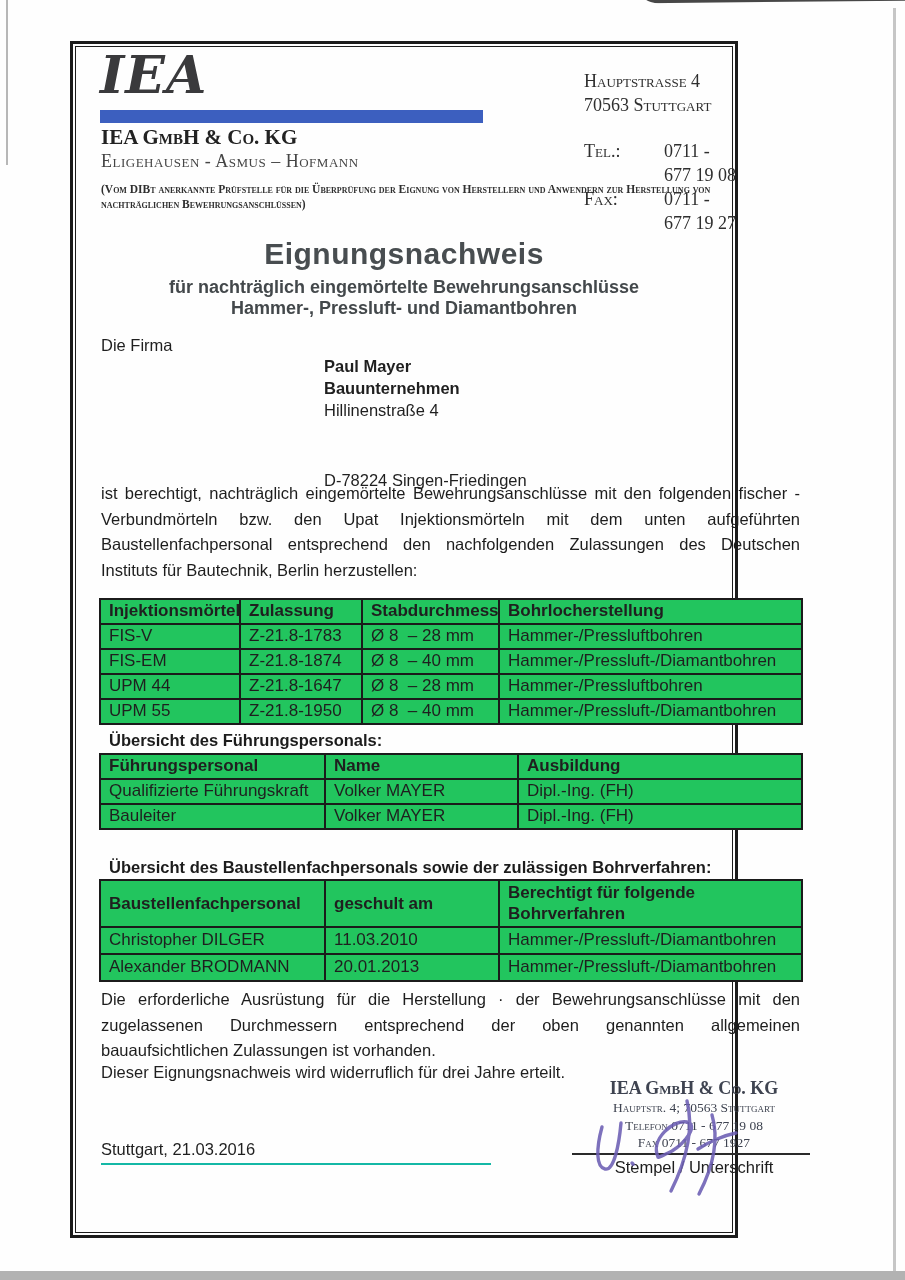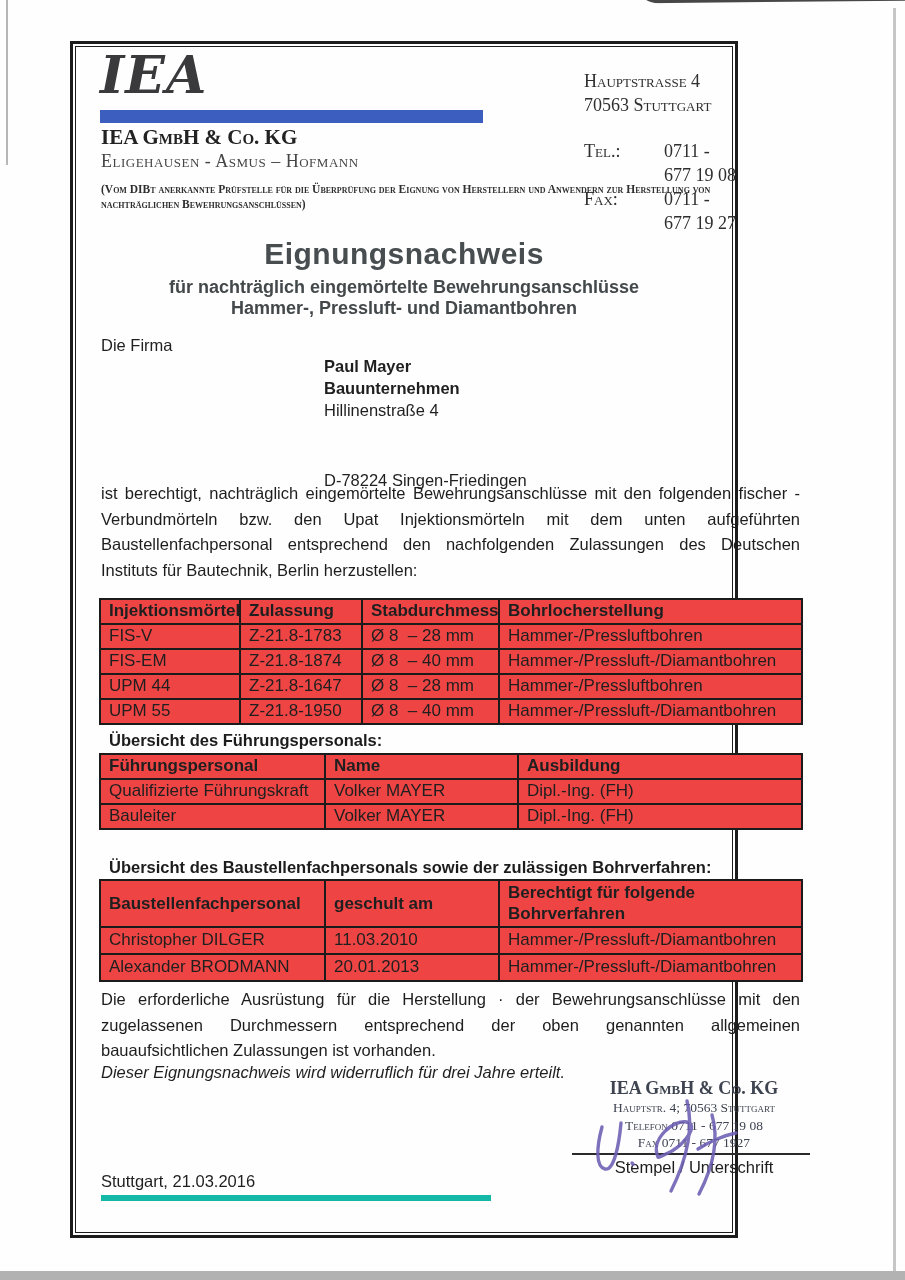--- a/index.html
+++ b/index.html
@@ -45,48 +45,48 @@
   .die-firma{ left:31px; top:295px; font-size:16.5px; }
   .firm{ left:254px; top:314px; font-size:16.5px; line-height:22px; }
   .firm .b{ font-weight:bold; }
   .firm-city{ left:254px; top:403px; font-size:16.5px;margin-top:27px; }
 
   .para{ left:31px; width:699px; font-size:16.5px; line-height:25.5px; color:#1d1d1d; }
   .jline{ text-align:justify; text-align-last:justify; }
   .para1{ top:440px; }
   .para2{ top:946px; }
 
-  table{ border-collapse:collapse; table-layout:fixed; width:702px; background:#ef4444; }
+  table{ border-collapse:collapse; table-layout:fixed; width:702px; background:#22c55e; }
   td,th{ border:2px solid #1b1b1b; font-size:17px; padding:1px 8px 2px 8px; text-align:left;
     overflow:hidden; white-space:nowrap; }
   th{ font-weight:bold; }
   .t1{ left:29px; top:557px; }
   .t2{ left:29px; top:712px; }
   .t3{ left:29px; top:838px; }
   .t3 th{ white-space:normal; vertical-align:middle; line-height:21px; }
   .t3 td{ padding-top:2px; padding-bottom:3px; }
 
   .sec-head{ left:31px; font-weight:bold; font-size:16.5px; color:#1c1c1c;margin-left:8px; }
   .h2a{ top:690px; }
   .h2b{ top:817px; }
 
-  .validity{ left:31px; top:1022px; font-size:16.5px;font-style:italic; }
+  .validity{ left:31px; top:1022px; font-size:16.5px; }
 
   
   .stamp{ left:498px; top:1036px; width:252px; text-align:center;
     font-family:"Liberation Serif", serif; font-variant:small-caps; color:#3e4350; }
   .stamp-company{ font-weight:bold; font-size:18px; line-height:22px; }
   .stamp-line{ font-size:13.5px; line-height:17.5px; }
   .sig-rule{ position:absolute; left:4px; top:76px; width:238px; border-top:2px solid #2a2a2a; }
   .stamp-caption{ position:absolute; left:0; top:81px; width:100%; text-align:center;
     font-family:"Liberation Sans", sans-serif; font-variant:normal; font-size:16.5px; color:#1d1d1d; }
   .signature-svg{ position:absolute; left:18px; top:14px; z-index:3; }
 
   .place-date{ left:31px; top:1099px; width:390px; font-size:16.5px; padding-bottom:4px;
-    border-bottom:6px solid #14b8a6;margin-top:32px; }
+    border-bottom:2px solid #14b8a6; }
 </style>
 </head>
 <body>
 
 <div class="page">
 
   <div class="scan-left-line"></div>
   <div class="scan-top-arc"></div>
   <div class="scan-right-line"></div>
   <div class="scan-bottom-strip"></div>

